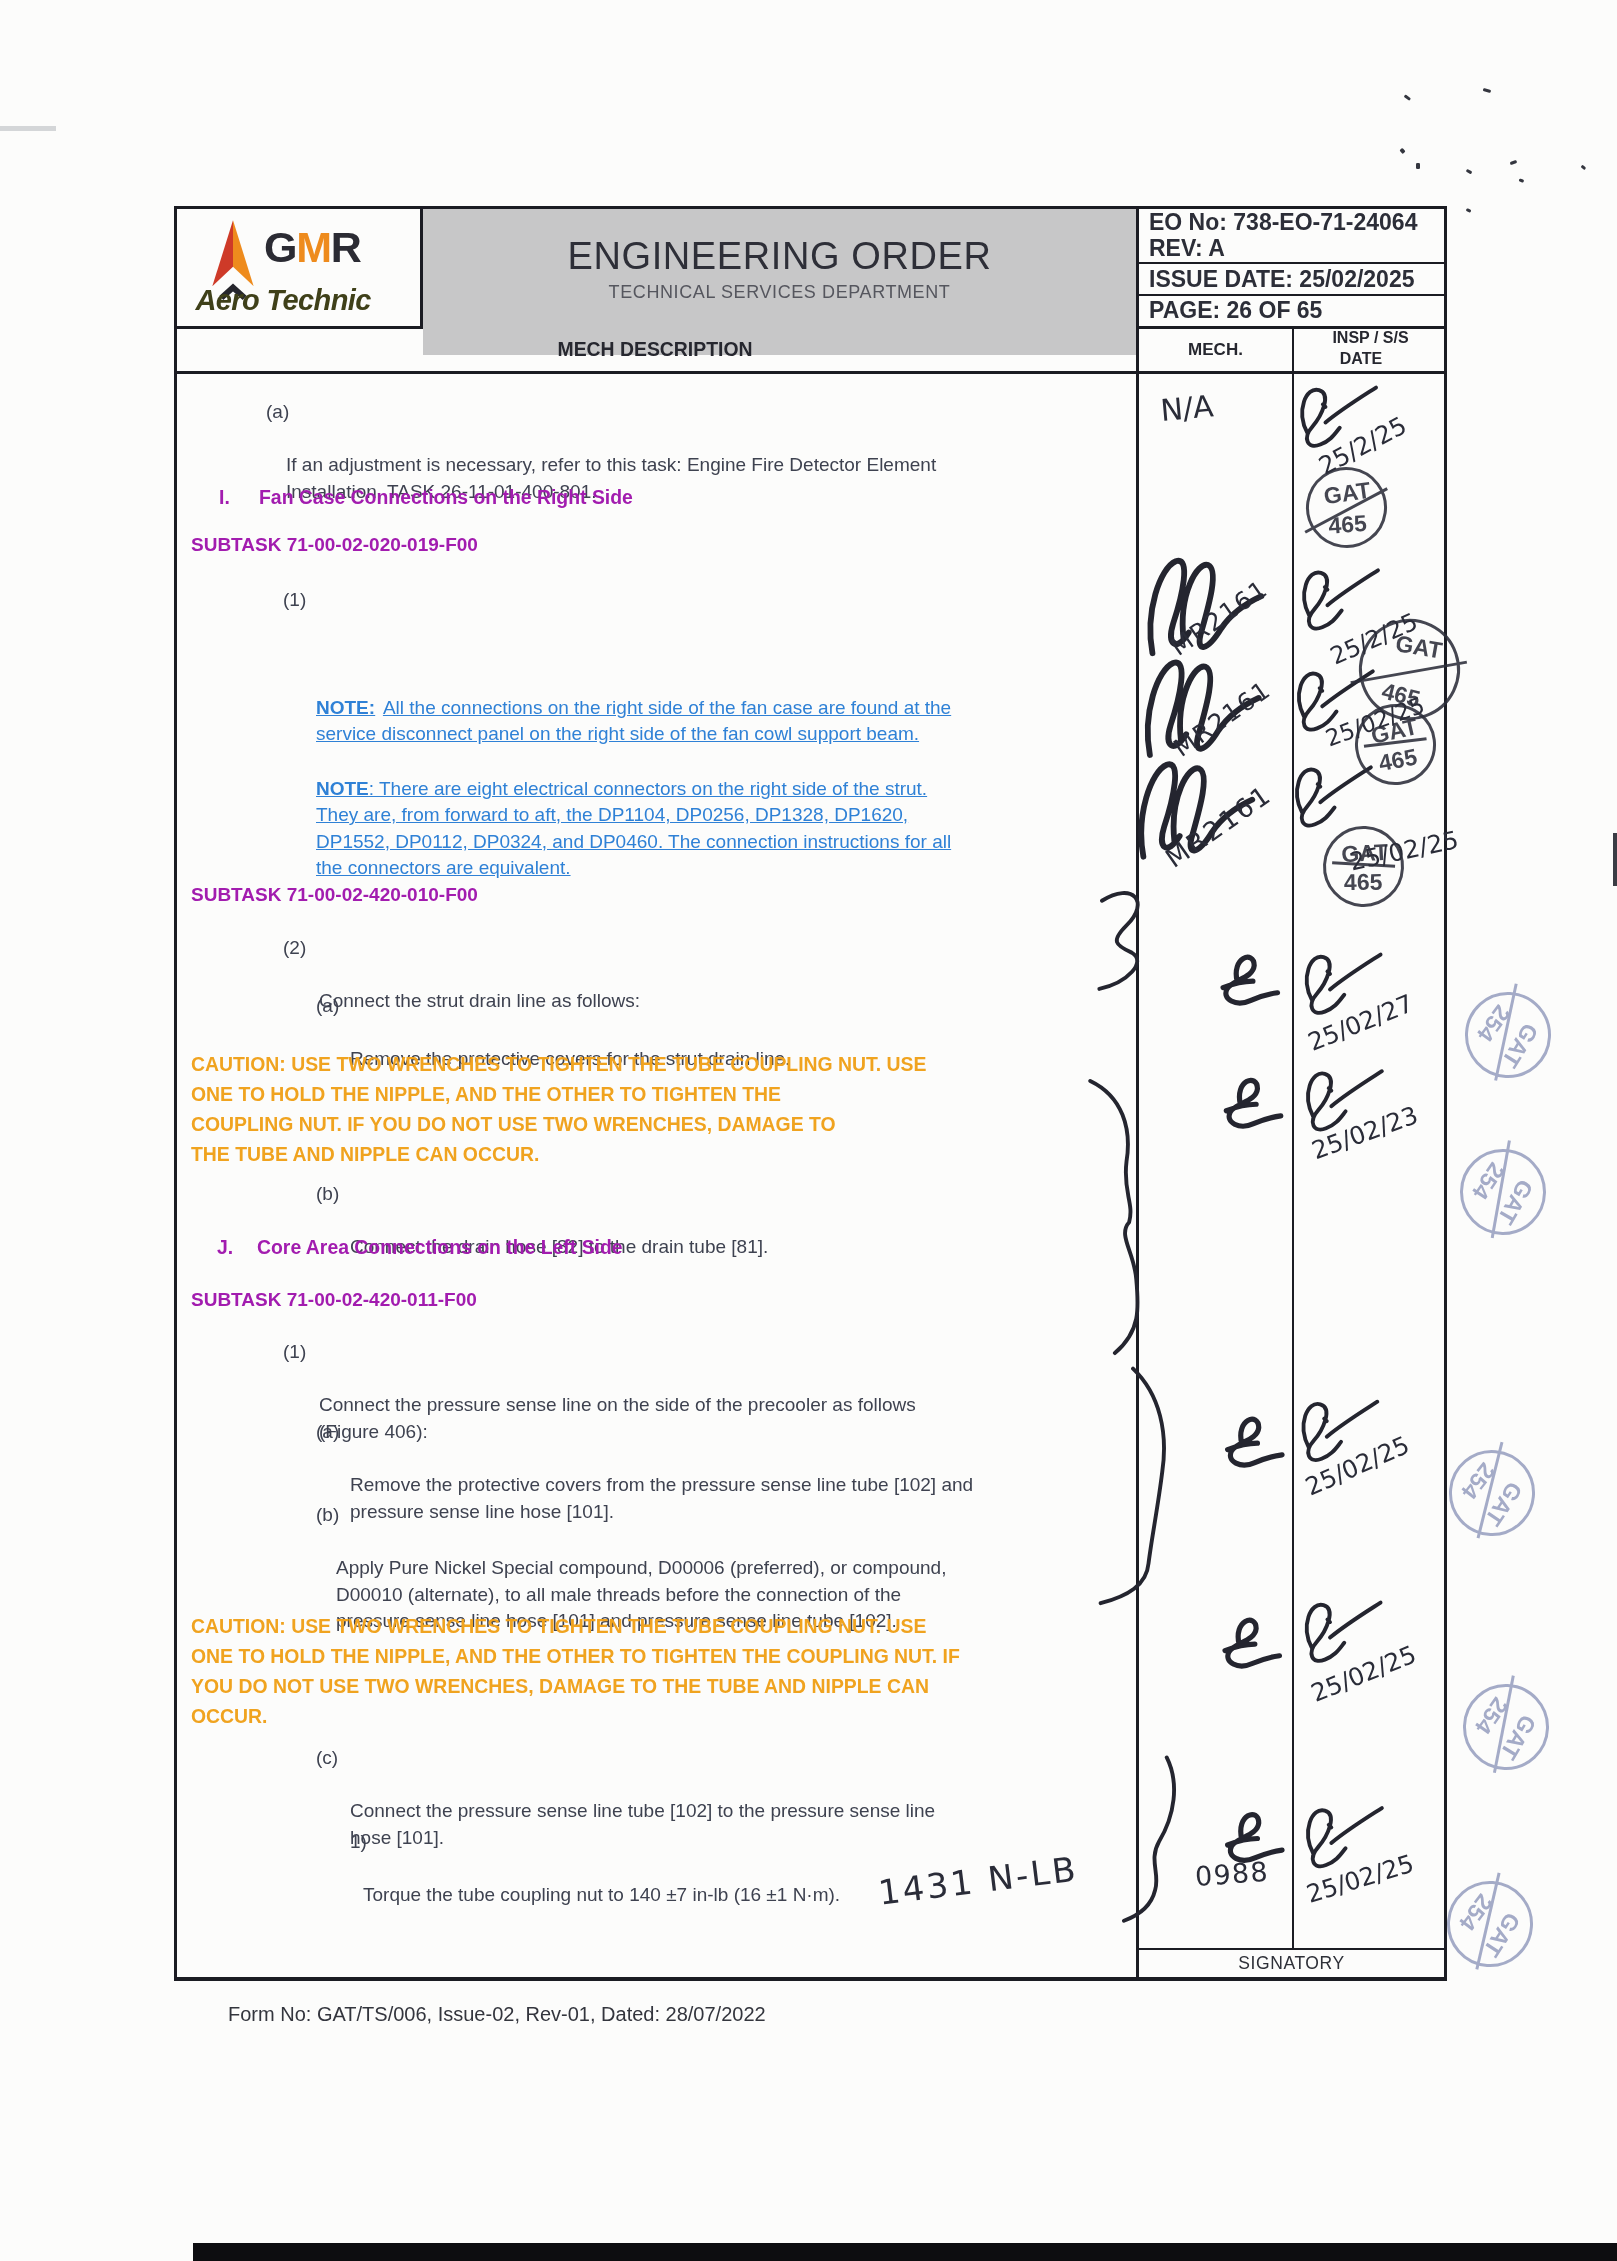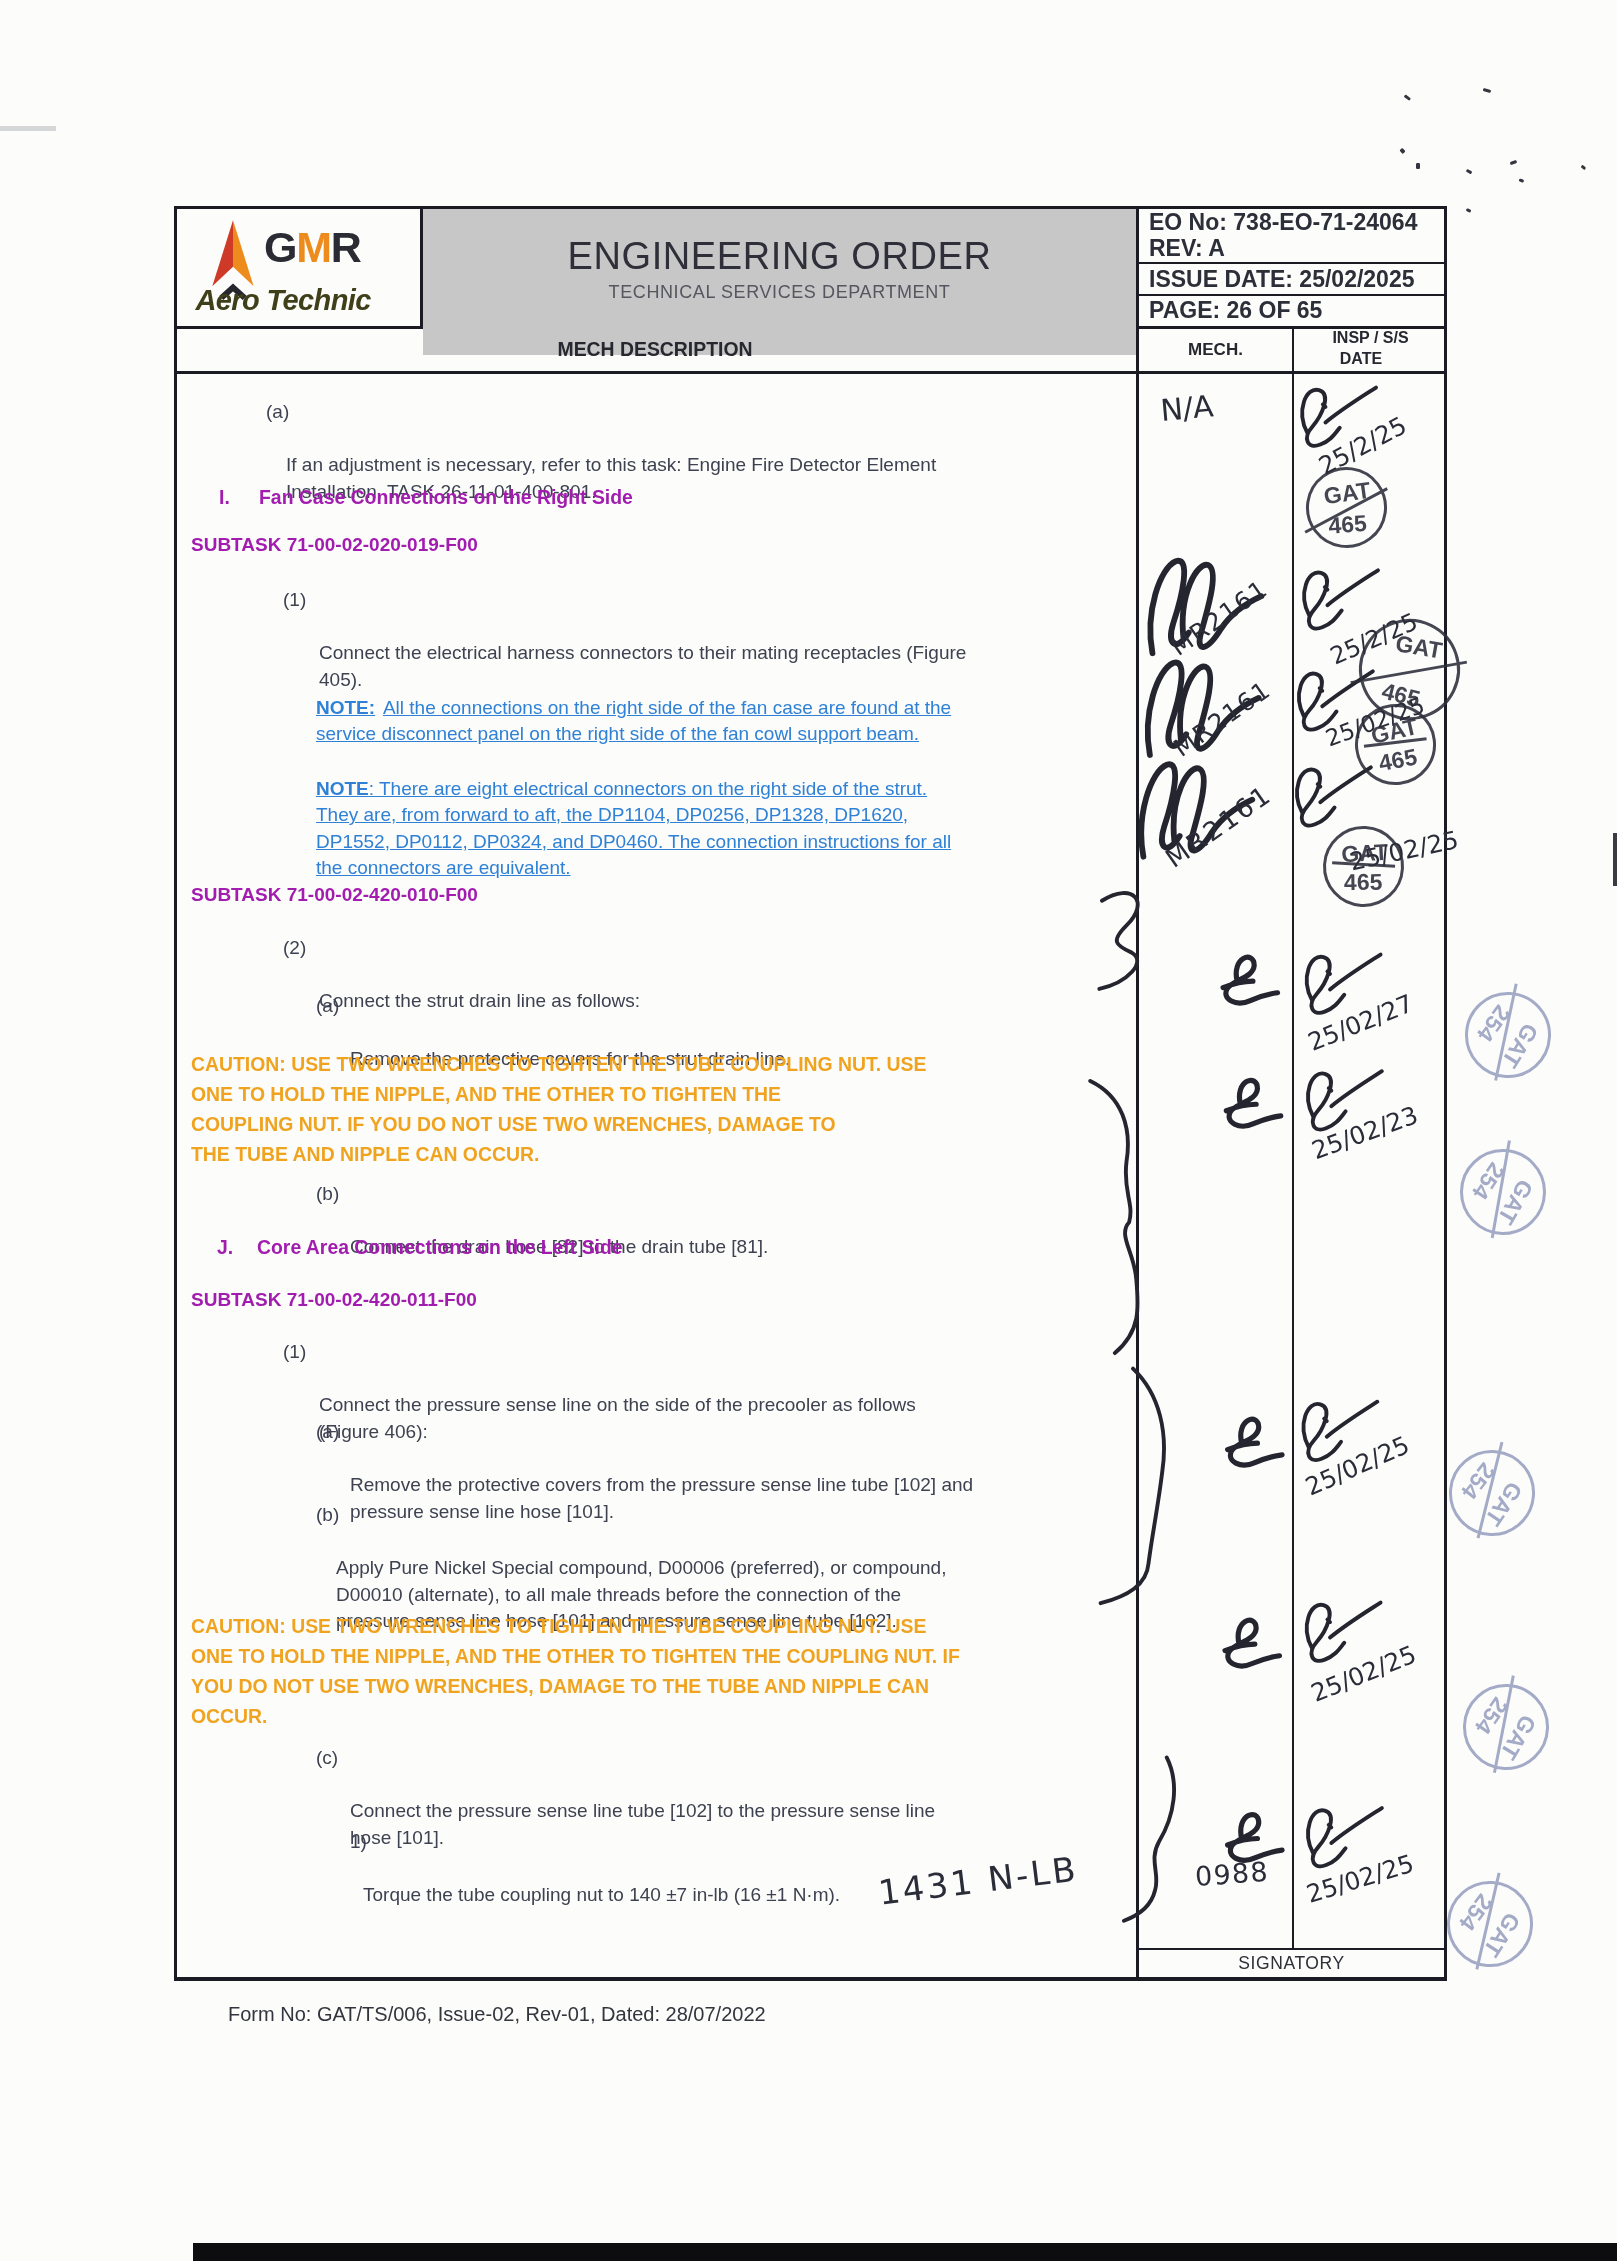--- a/index.html
+++ b/index.html
@@ -96,22 +96,20 @@
   </div>
 
   <div class="bhead" style="left:219px;top:485px;">
     <span class="seclab">I.</span><span>Fan Case Connections on the Right Side</span>
   </div>
 
   <div class="bhead" style="left:191px;top:533px;font-size:19px;">SUBTASK 71-00-02-020-019-F00</div>
 
   <div class="par" style="left:283px;top:587px;width:855px;">
     <span class="num">(1)</span>
-    <span class="ptxt" style="margin-left:36px;">Connect the electrical harness connectors to their mating receptacles (Figure
-405).</span>
   </div>
 
   <div class="par note" style="left:316px;top:668px;width:820px;">
     <span class="u">NOTE:</span><span class="nt">All the connections on the right side of the fan case are found at the
 service disconnect panel on the right side of the fan cowl support beam.</span>
   </div>
 
   <div class="par note" style="left:316px;top:749px;width:820px;">
     <span class="u">NOTE</span><span>: There are eight electrical connectors on the right side of the strut.
 They are, from forward to aft, the DP1104, DP0256, DP1328, DP1620,

